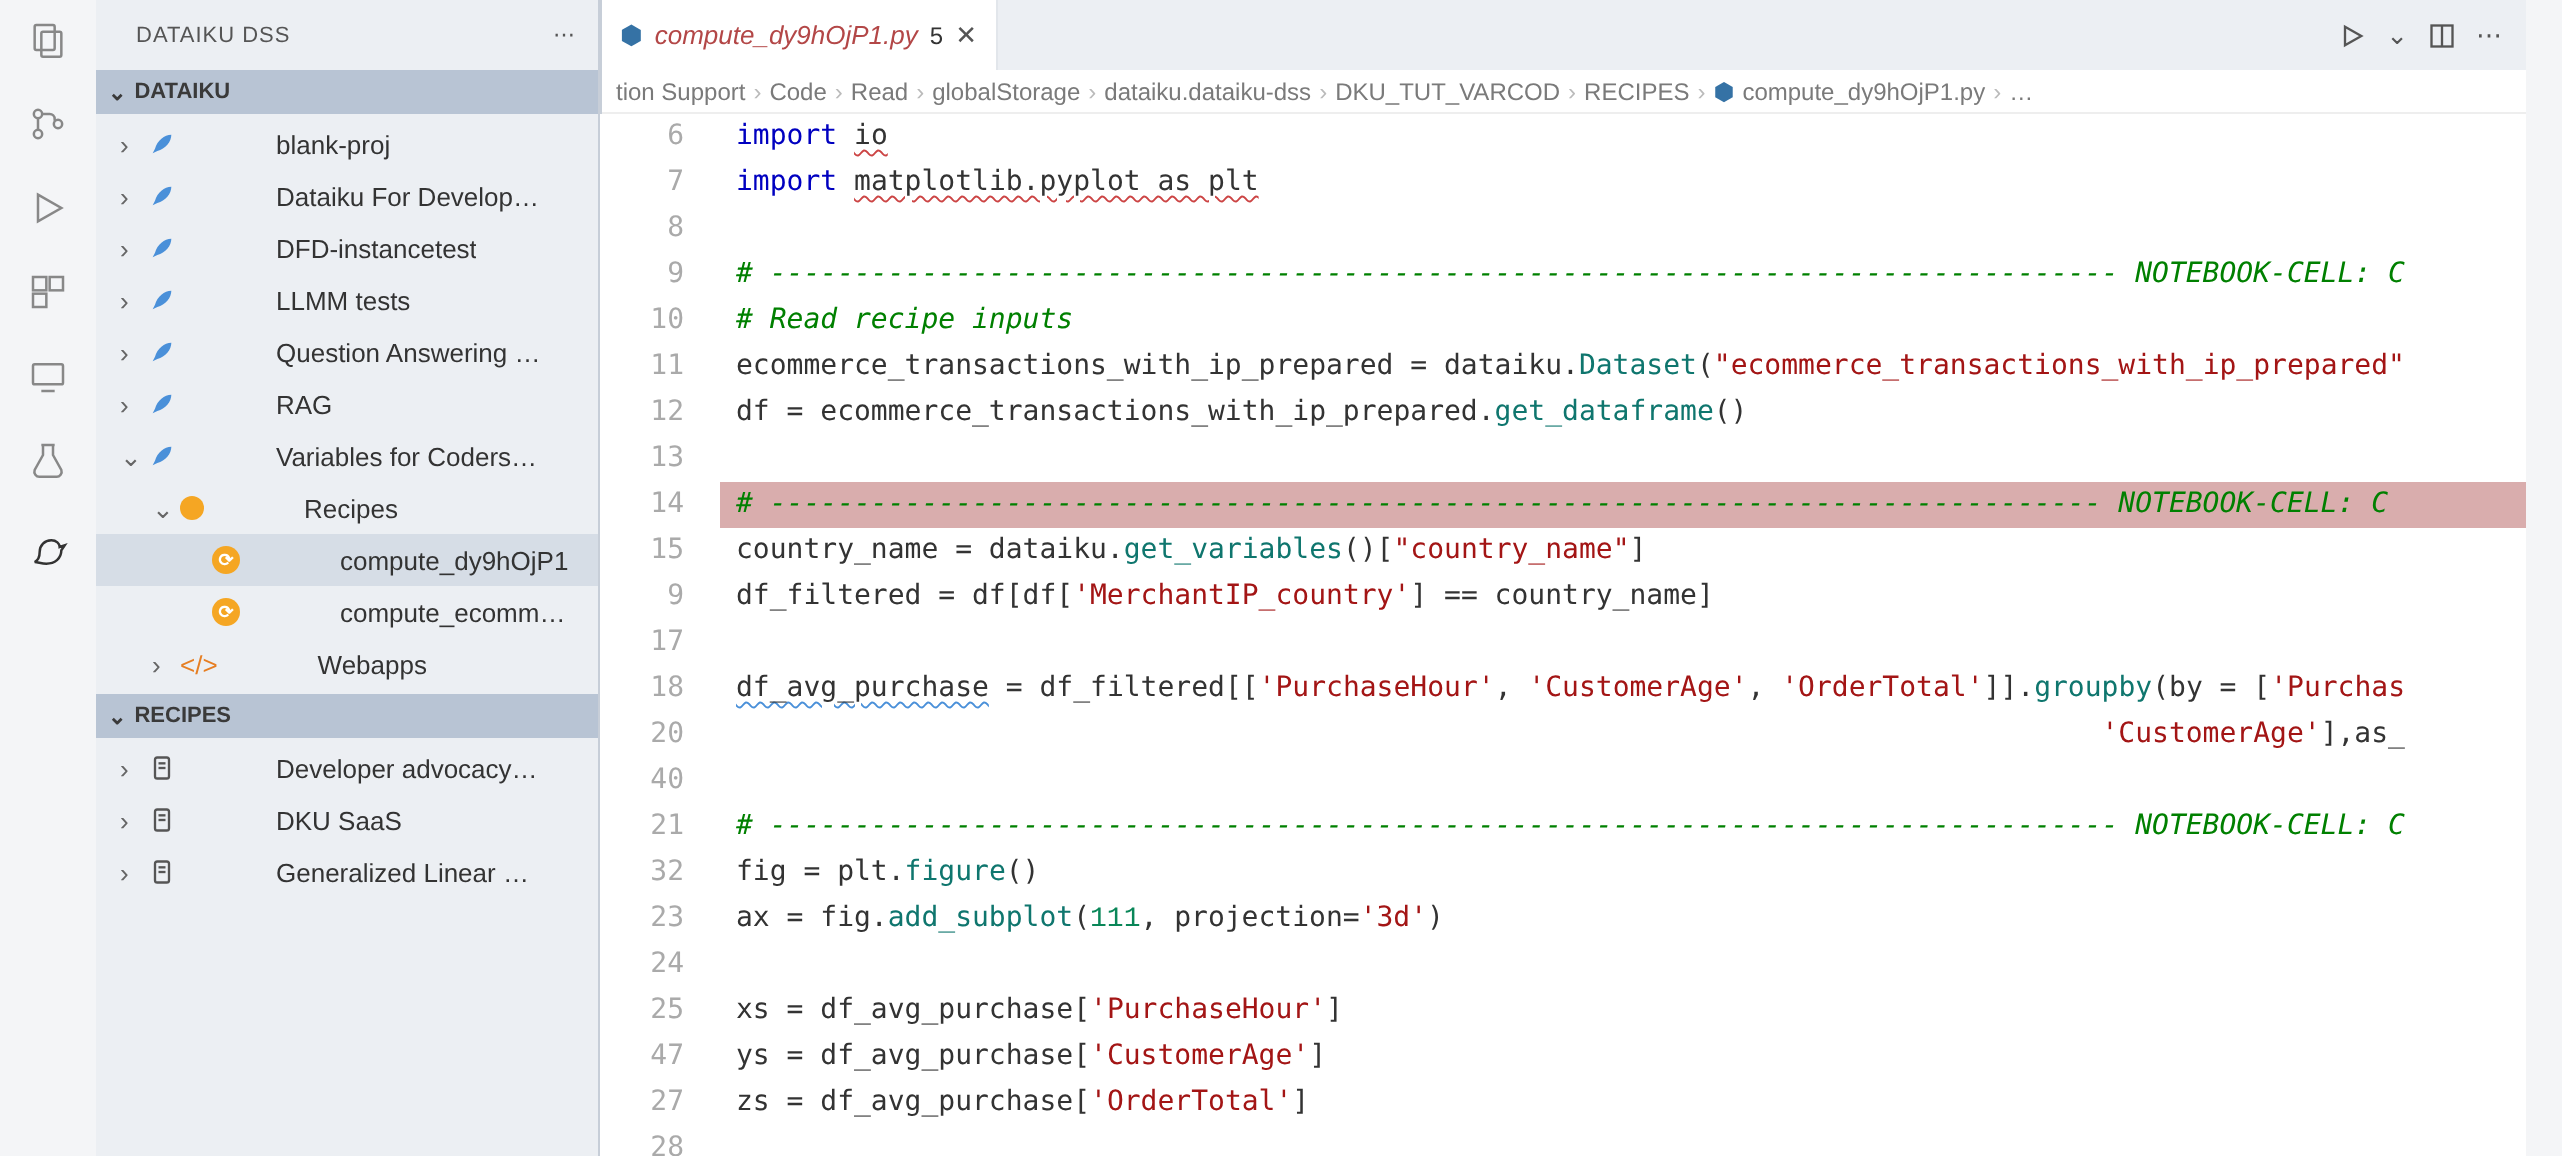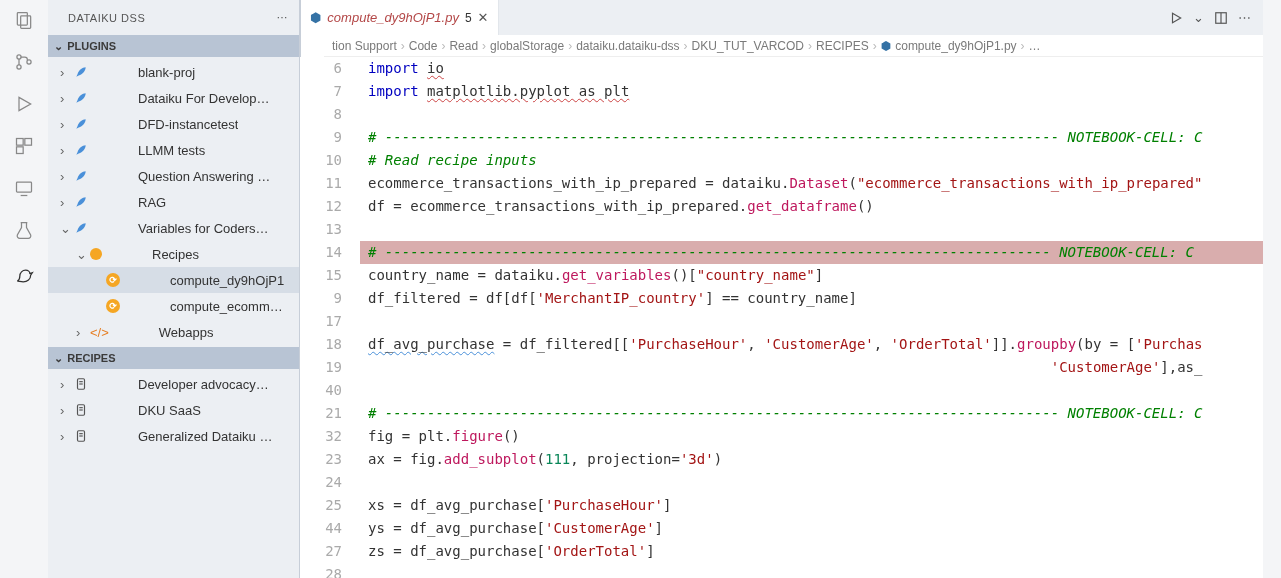--- a/index.html
+++ b/index.html
@@ -30,34 +30,34 @@
 .sidebar-edge::after { content: ""; position: absolute; right: -1px; top: 0; bottom: 0; width: 2px; background: #c7ced8; }
 
 .main { flex: 1; display: flex; flex-direction: column; background: #fff; min-width: 0; }
 .tabs { height: 35px; background: #eceff3; display: flex; align-items: stretch; }
 .tab { display: flex; align-items: center; background: #fff; padding: 0 10px; border-right: 1px solid #e2e6eb; gap: 6px; font-style: italic; color: #b34747; font-size: 13px; }
 .tab .close { color: #555; cursor: pointer; font-style: normal; }
 .tab .pyicon { color: #3572A5; font-style: normal; }
 .tab .mod { color: #333; font-style: normal; font-size: 12px; }
 .tab-actions { margin-left: auto; display: flex; align-items: center; gap: 10px; padding-right: 12px; color: #555; }
 .tab-actions > * { cursor: pointer; }
-.breadcrumb { height: 22px; display: flex; align-items: center; padding: 0 8px; font-size: 12px; color: #7a7a7a; background: #fff; border-bottom: 1px solid #eee; overflow: hidden; white-space: nowrap; margin-left: 24px; }
+.breadcrumb { height: 22px; display: flex; align-items: center; padding: 0 8px; font-size: 12px; color: #7a7a7a; background: #fff; border-bottom: 1px solid #eee; overflow: hidden; white-space: nowrap; }
 .breadcrumb .sep { margin: 0 4px; color: #bbb; }
 .breadcrumb .bc-item { cursor: pointer; }
 .breadcrumb .py { color: #3572A5; margin-right: 4px; }
 .editor { flex: 1; display: flex; font-family: ui-monospace, "SF Mono", Menlo, Consolas, monospace; font-size: 14px; line-height: 23px; overflow: hidden; background: #fff; position: relative; }
 .gutter { width: 60px; text-align: right; color: #aaa; padding-right: 18px; user-select: none; }
 .gutter .ln { height: 23px; }
 .code { flex: 1; position: relative; white-space: pre; color: #333; overflow: hidden; }
 .code .line { height: 23px; position: relative; padding-left: 8px; }
 .code .line.hl { background: #d9adad; }
 .kw { color: #0000c0; }
-.fn { color: #be185d; }
+.fn { color: #0f766e; }
 .str { color: #a31515; }
-.num { color: #098658; }
+.num { color: #098658; font-family: Liberation Mono, monospace; }
 .cmt { color: #008000; font-style: italic; }
 .sq-under { text-decoration: underline wavy #cc4444 1px; text-underline-offset: 2px; }
 .sq-under-b { text-decoration: underline wavy #4a90d9 1px; text-underline-offset: 2px; margin-top: 24px; }
 
 svg { display: block; }
 </style>
 </head>
 <body>
 
 <div class="app">
@@ -106,21 +106,21 @@
       </div>
   </div>
 
   <div class="sidebar sidebar-edge">
     <div class="sb-header">
       <span>DATAIKU DSS</span>
       <span class="more">⋯</span>
     </div>
     <div class="section-hdr">
       <span class="chev">⌄</span>
-      <span>PLUGINS</span>
+      <span>DATAIKU</span>
     </div>
     <div class="tree" id="projects-tree">
         <div class="tree-row" style="padding-left:12px">
           <span class="chev">›</span>
           <span class="picon feather">
             <svg width="14" height="14" viewBox="0 0 24 24" fill="#4a90d9">
               <path d="M20 4c-6 0-12 5-14 12l-2 4 4-2c7-2 12-8 12-14z"></path>
             </svg>
           </span>
           <span class="label">blank-proj</span>
@@ -235,21 +235,21 @@
         </div>
         <div class="tree-row" style="padding-left:12px">
           <span class="chev">›</span>
           <span class="picon db-ico">
             <svg width="14" height="14" viewBox="0 0 24 24" fill="none" stroke="currentColor" stroke-width="2">
               <rect x="6" y="3" width="12" height="18" rx="2"></rect>
               <line x1="9" y1="8" x2="15" y2="8"></line>
               <line x1="9" y1="12" x2="15" y2="12"></line>
             </svg>
           </span>
-          <span class="label">Generalized Dataiku …</span>
+          <span class="label">Generalized Linear …</span>
         </div>
       </div>
   </div>
 
   <div class="main">
     <div class="tabs">
       <div class="tab">
         <span class="pyicon">⬢</span>
         <span>compute_dy9hOjP1.py</span>
         <span class="mod">5</span>
@@ -298,27 +298,27 @@
           <div class="ln">9</div>
           <div class="ln">10</div>
           <div class="ln">11</div>
           <div class="ln">12</div>
           <div class="ln">13</div>
           <div class="ln">14</div>
           <div class="ln">15</div>
           <div class="ln">9</div>
           <div class="ln">17</div>
           <div class="ln">18</div>
-          <div class="ln">19</div>
+          <div class="ln">20</div>
           <div class="ln">40</div>
           <div class="ln">21</div>
           <div class="ln">32</div>
           <div class="ln">23</div>
           <div class="ln">24</div>
           <div class="ln">25</div>
-          <div class="ln">44</div>
+          <div class="ln">47</div>
           <div class="ln">27</div>
           <div class="ln">28</div>
         </div>
       <div class="code" id="code"><div class="line"><span class="kw">import</span> <span class="sq-under">io</span></div><div class="line"><span class="kw">import</span> <span class="sq-under">matplotlib.pyplot as plt</span></div><div class="line"></div><div class="line"><span class="cmt"># -------------------------------------------------------------------------------- NOTEBOOK-CELL: C</span></div><div class="line"><span class="cmt"># Read recipe inputs</span></div><div class="line">ecommerce_transactions_with_ip_prepared = dataiku.<span class="fn">Dataset</span>(<span class="str">"ecommerce_transactions_with_ip_prepared"</span></div><div class="line">df = ecommerce_transactions_with_ip_prepared.<span class="fn">get_dataframe</span>()</div><div class="line"></div><div class="line hl"><span class="cmt"># ------------------------------------------------------------------------------- NOTEBOOK-CELL: C</span></div><div class="line">country_name = dataiku.<span class="fn">get_variables</span>()[<span class="str">"country_name"</span>]</div><div class="line">df_filtered = df[df[<span class="str">'MerchantIP_country'</span>] == country_name]</div><div class="line"></div><div class="line"><span class="sq-under-b">df_avg_purchase</span> = df_filtered[[<span class="str">'PurchaseHour'</span>, <span class="str">'CustomerAge'</span>, <span class="str">'OrderTotal'</span>]].<span class="fn">groupby</span>(<span>by</span> = [<span class="str">'Purchas</span></div><div class="line">                                                                                 <span class="str">'CustomerAge'</span>],as_</div><div class="line"></div><div class="line"><span class="cmt"># -------------------------------------------------------------------------------- NOTEBOOK-CELL: C</span></div><div class="line">fig = plt.<span class="fn">figure</span>()</div><div class="line">ax = fig.<span class="fn">add_subplot</span>(<span class="num">111</span>, <span>projection</span>=<span class="str">'3d'</span>)</div><div class="line"></div><div class="line">xs = df_avg_purchase[<span class="str">'PurchaseHour'</span>]</div><div class="line">ys = df_avg_purchase[<span class="str">'CustomerAge'</span>]</div><div class="line">zs = df_avg_purchase[<span class="str">'OrderTotal'</span>]</div><div class="line"></div></div>
     </div>
   </div>
 </div>
 
 </body></html>

